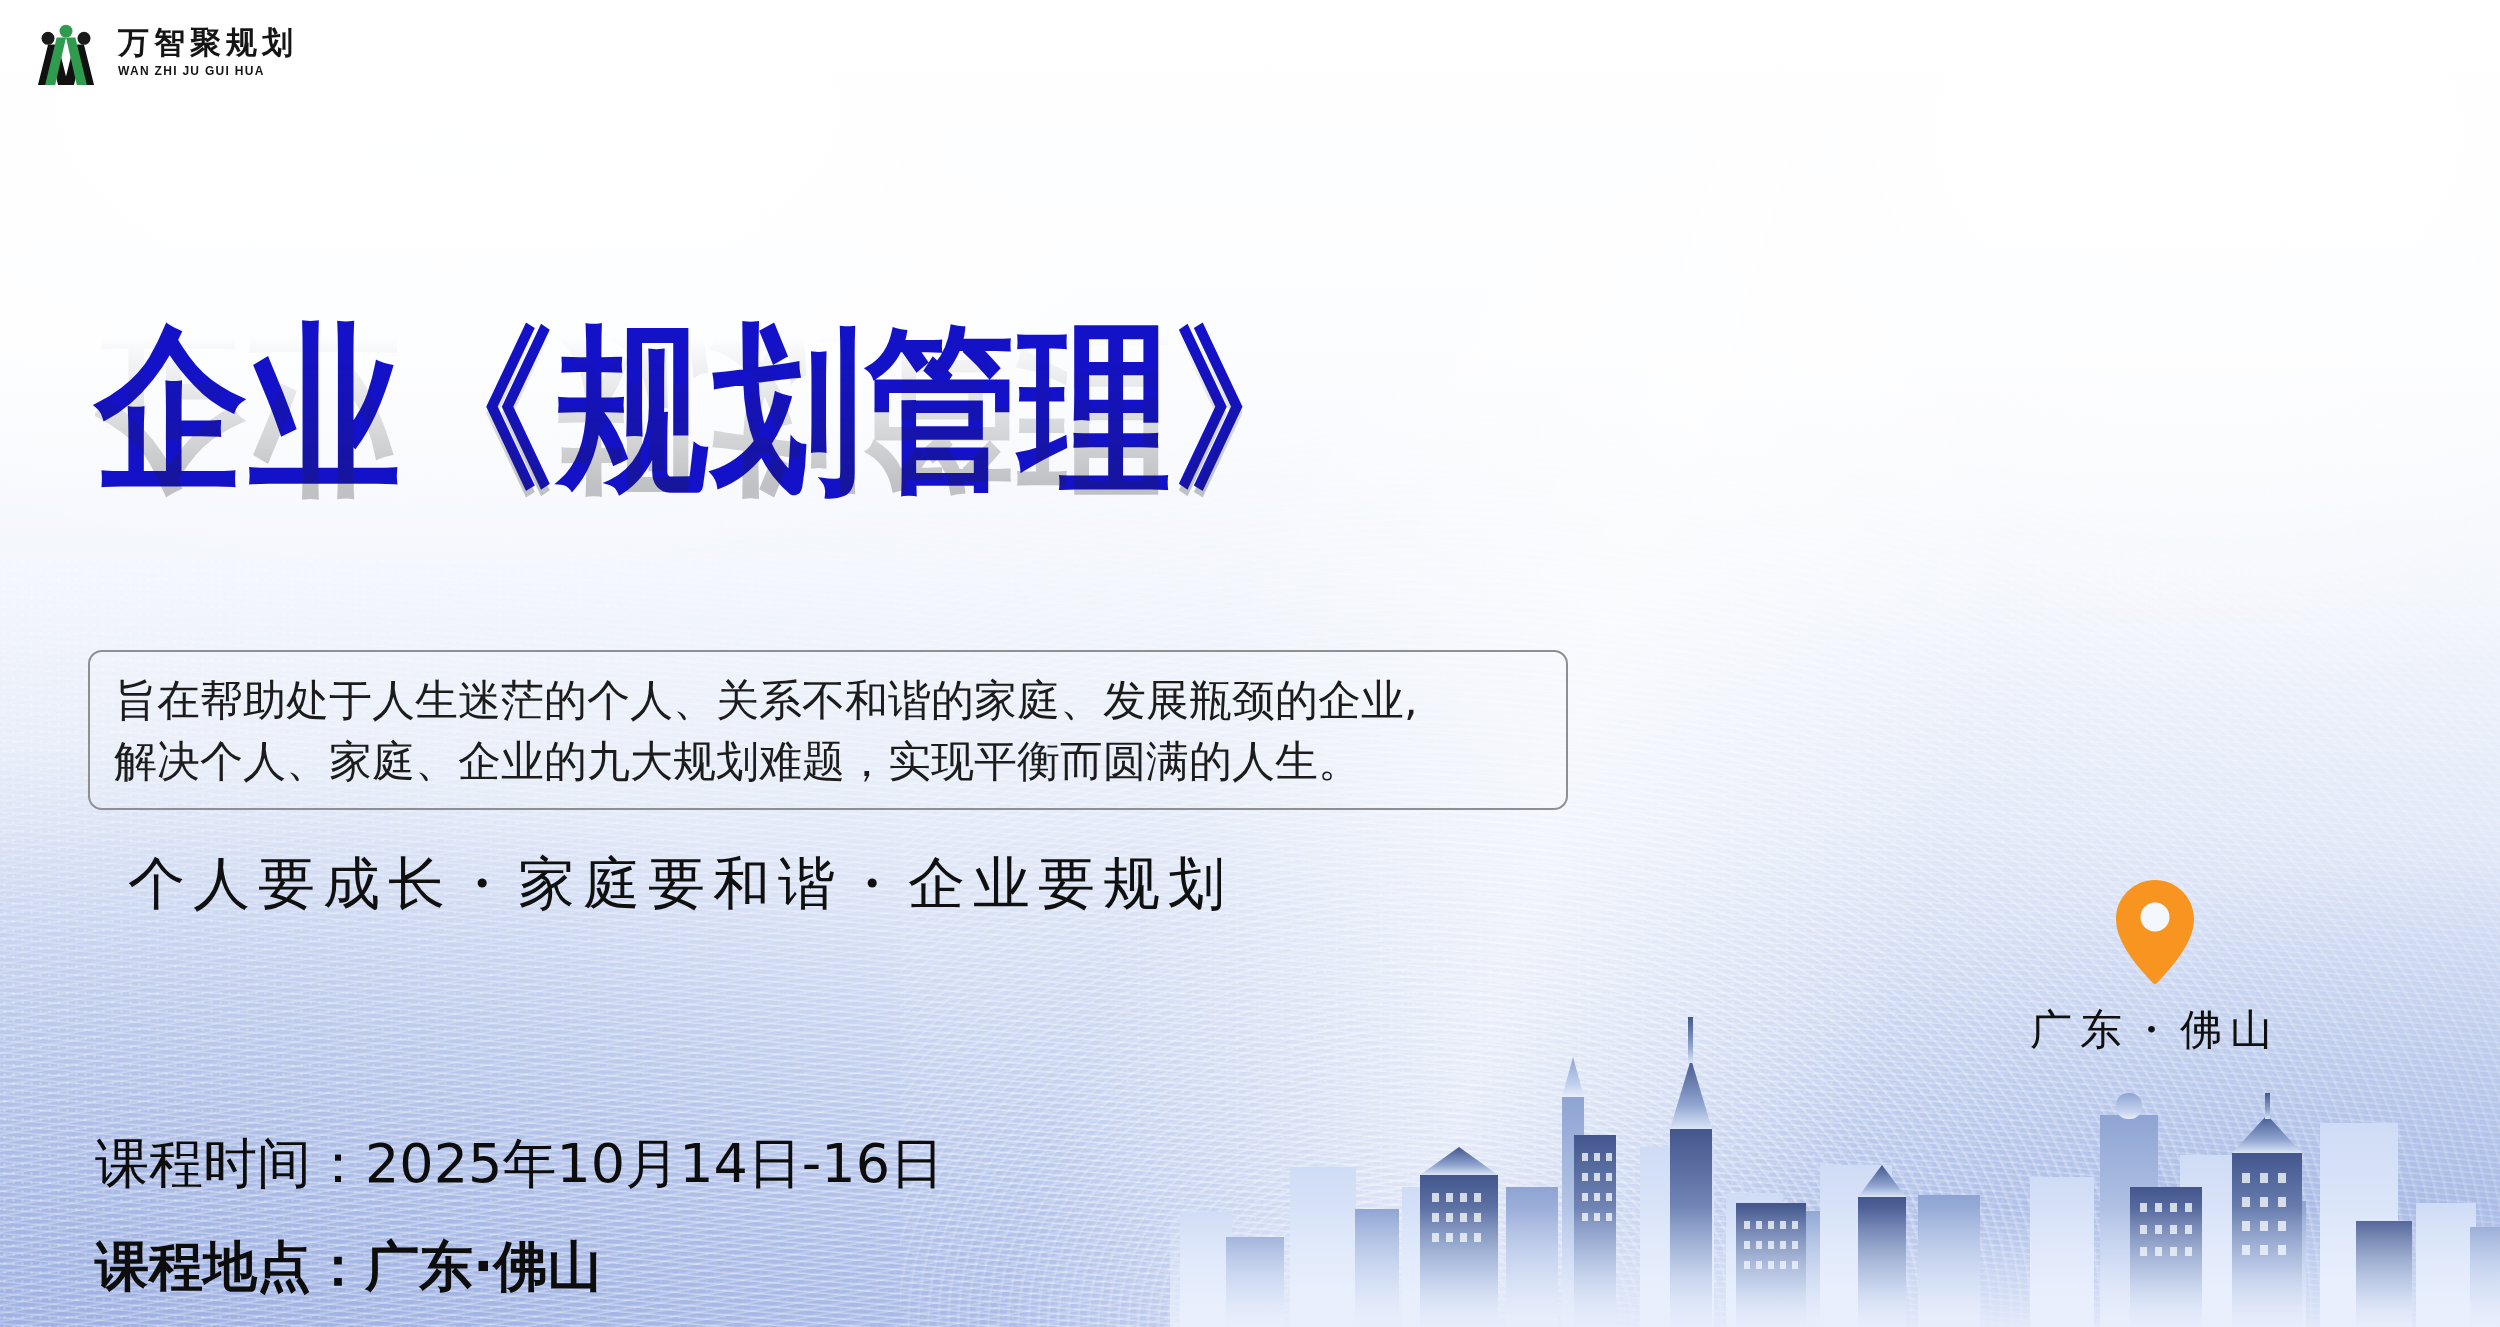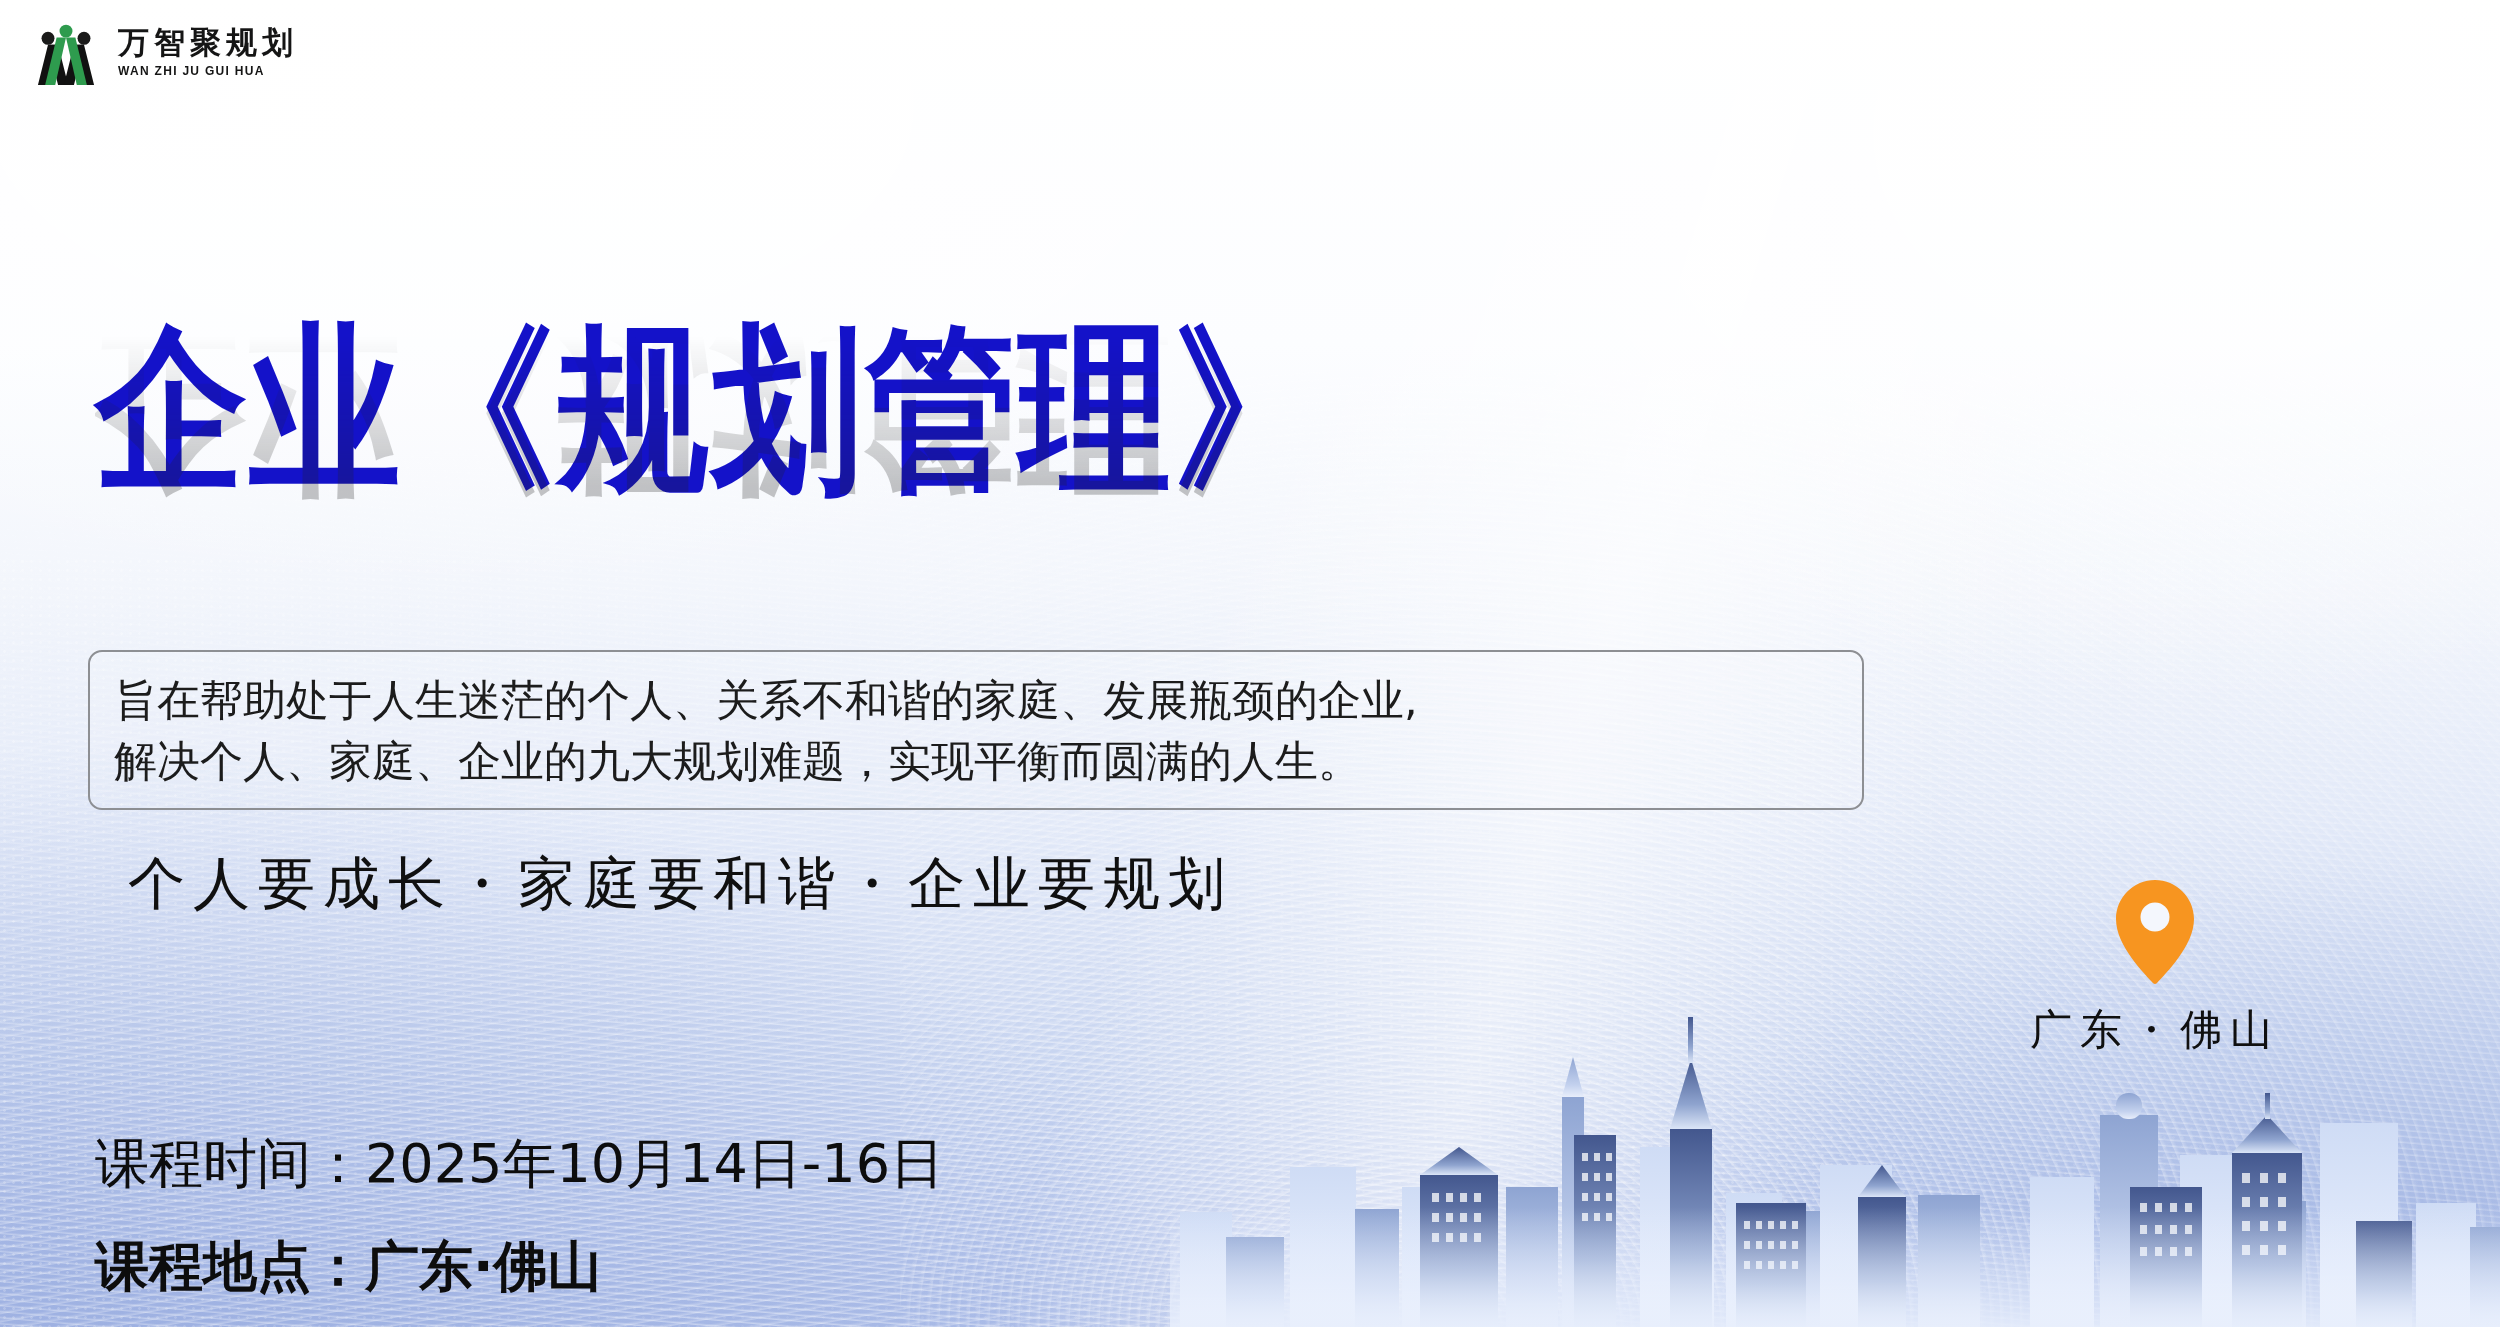--- a/index.html
+++ b/index.html
@@ -136,21 +136,21 @@
     transform:scaleY(-1.18);transform-origin:left top;
     position:absolute;left:0;top:180px;
     opacity:.30;
     filter:grayscale(1);
     -webkit-mask-image:linear-gradient(to top,rgba(0,0,0,0) 8%,rgba(0,0,0,.85) 92%);
     mask-image:linear-gradient(to top,rgba(0,0,0,0) 8%,rgba(0,0,0,.85) 92%);
   }
 
   
   .desc-box{
-    position:absolute;left:88px;top:650px;width:1776px;
+    position:absolute;left:88px;top:650px;width:1480px;
     box-sizing:border-box;
     border:2px solid #8d8f93;border-radius:14px;
     padding:18px 24px 16px 24px;
     background:rgba(255,255,255,0.10);
   }
   .desc-line{
     font-family:"DejaVu Sans","Liberation Sans",sans-serif;
     font-size:43px;line-height:1.42;color:#1c1c1c;white-space:nowrap;
     letter-spacing:0px;
   }

